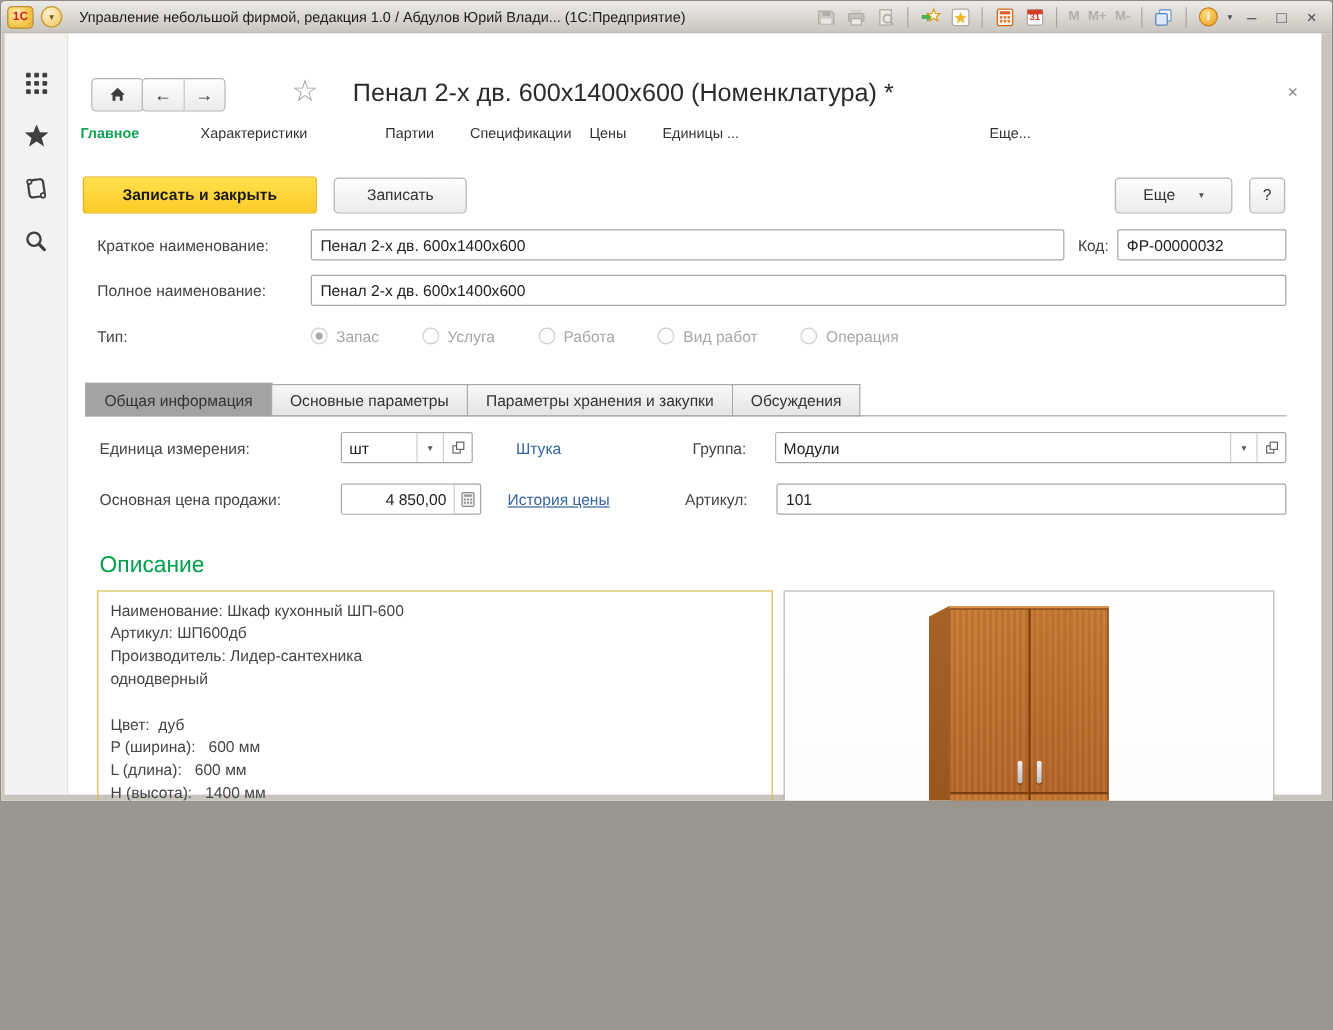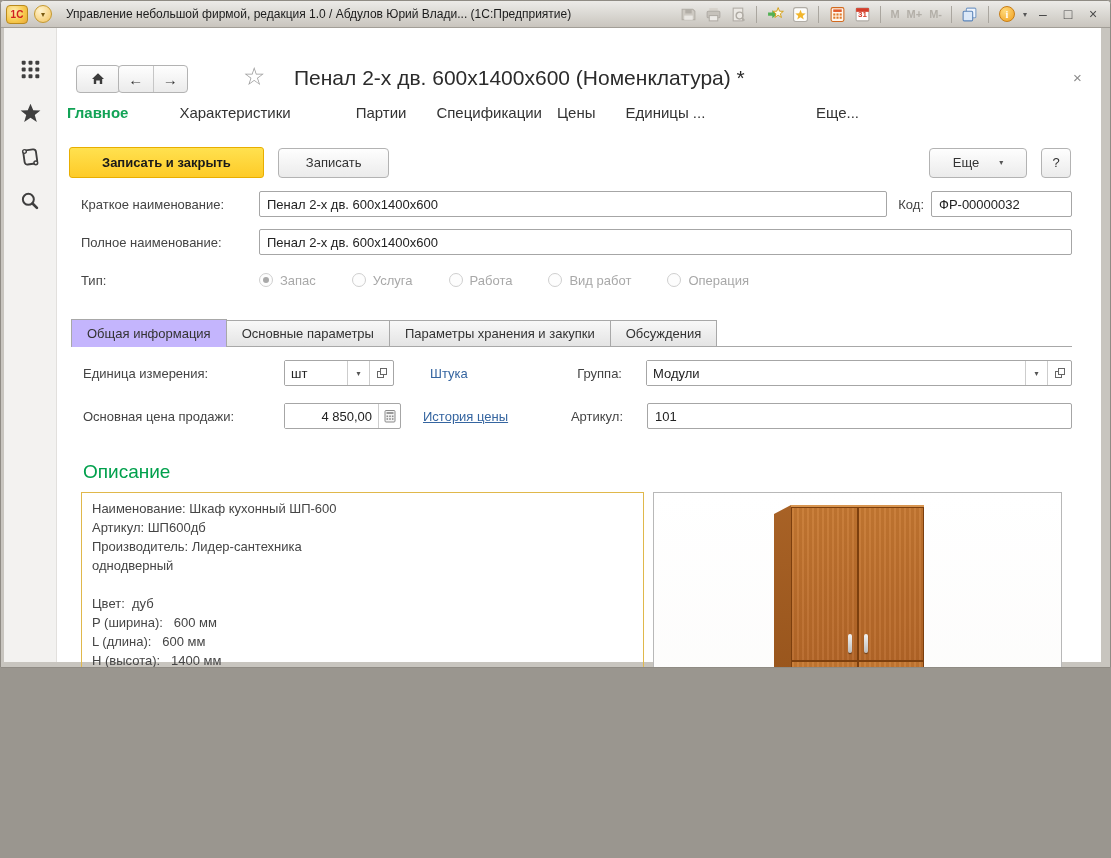--- a/index.html
+++ b/index.html
@@ -38,21 +38,21 @@
     display:flex;align-items:center;justify-content:center;cursor:pointer;color:#333;}
   #home-btn{position:absolute;left:19px;top:37px;width:44px;height:28px;}
   #nav-arrows{position:absolute;left:61px;top:37px;width:70px;height:28px;display:flex;overflow:hidden;
     border:1px solid #b3b3b3;border-radius:4px;background:linear-gradient(#fefefe,#ebebeb);}
   .nav-arrow{flex:1;display:flex;align-items:center;justify-content:center;font-size:15px;color:#333;cursor:pointer;}
   .nav-arrow:first-child{border-right:1px solid #c6c6c6;}
   #nav-star{position:absolute;left:186px;top:34px;font-size:25px;color:#9b9b9b;cursor:pointer;line-height:28px;}
   #doc-title{position:absolute;left:237px;top:38px;font-size:21px;color:#2b2b2b;white-space:nowrap;}
   #form-close{position:absolute;left:1016px;top:41px;font-size:15px;color:#8b8b8b;cursor:pointer;}
   
-  #menu-row{position:absolute;left:10px;top:76px;right:30px;display:flex;align-items:flex-end;font-size:15px;}
+  #menu-row{position:absolute;left:10px;top:76px;right:30px;display:flex;align-items:flex-end;font-size:12px;}
   .menu-item{color:#333;cursor:pointer;white-space:nowrap;}
   .menu-item.active{color:#12a356;font-weight:bold;}
   #mi-1{margin-left:51px;} #mi-2{margin-left:65px;} #mi-3{margin-left:30px;}
   #mi-4{margin-left:15px;} #mi-5{margin-left:30px;} #mi-6{margin-left:auto;margin-right:212px;}
   
   #cmdbar{position:absolute;left:12px;top:119px;right:30px;height:31px;display:flex;align-items:center;}
   #btn-save-close{height:31px;padding:0 32px;border:1px solid #e8ae00;border-radius:3px;font-weight:bold;font-size:13px;
     background:linear-gradient(#ffe14f,#fecb28);color:#1a1a1a;display:flex;align-items:center;cursor:pointer;}
   #btn-save{margin-left:14px;height:30px;padding:0 27px;font-size:13px;}
   #btn-more{margin-left:auto;height:30px;width:98px;gap:20px;font-size:13px;}
@@ -73,21 +73,21 @@
   .radio-group{display:flex;gap:36px;color:#a8a8a8;align-items:center;}
   .radio-opt{display:flex;align-items:center;cursor:default;}
   .radio{width:14px;height:14px;border:1px solid #cfcfcf;border-radius:50%;background:#fdfdfd;margin-right:7px;flex:none;}
   .radio.sel{display:flex;align-items:center;justify-content:center;}
   .radio.sel::after{content:"";width:6px;height:6px;border-radius:50%;background:#a9a9a9;}
   
   #tabs{position:absolute;left:14px;top:291px;right:29px;height:28px;display:flex;align-items:flex-end;z-index:2;}
   .tab{height:27px;padding:0 15px;display:flex;align-items:center;font-size:13px;color:#333;cursor:pointer;
     background:linear-gradient(#f8f8f8,#e4e4e4);border:1px solid #a8a8a8;border-left:none;}
   .tab:first-child{border-left:1px solid #a8a8a8;}
-  .tab.active{background:#c4b5fd;height:28px;border-bottom:none;border-left:1px solid #a8a8a8;}
+  .tab.active{background:#a3a3a3;height:28px;border-bottom:none;border-left:1px solid #a8a8a8;}
   #tabline{position:absolute;left:14px;top:318px;right:29px;height:1px;background:#a8a8a8;z-index:1;}
   
   .prow{position:absolute;display:flex;align-items:center;font-size:13px;color:#444;}
   .plabel{width:201px;flex:none;}
   .combo{display:flex;align-items:stretch;height:26px;border:1px solid #a6a6a6;border-radius:2px;background:#fff;}
   .combo input{border:none;outline:none;padding:0 6px;font-size:13px;color:#222;min-width:0;
     font-family:"Liberation Sans",sans-serif;}
   .combo .dd{width:22px;border-left:1px solid #cdcdcd;display:flex;align-items:center;justify-content:center;
     color:#555;font-size:8px;cursor:pointer;}
   .combo .openb{width:24px;border-left:1px solid #cdcdcd;display:flex;align-items:center;justify-content:center;cursor:pointer;}

